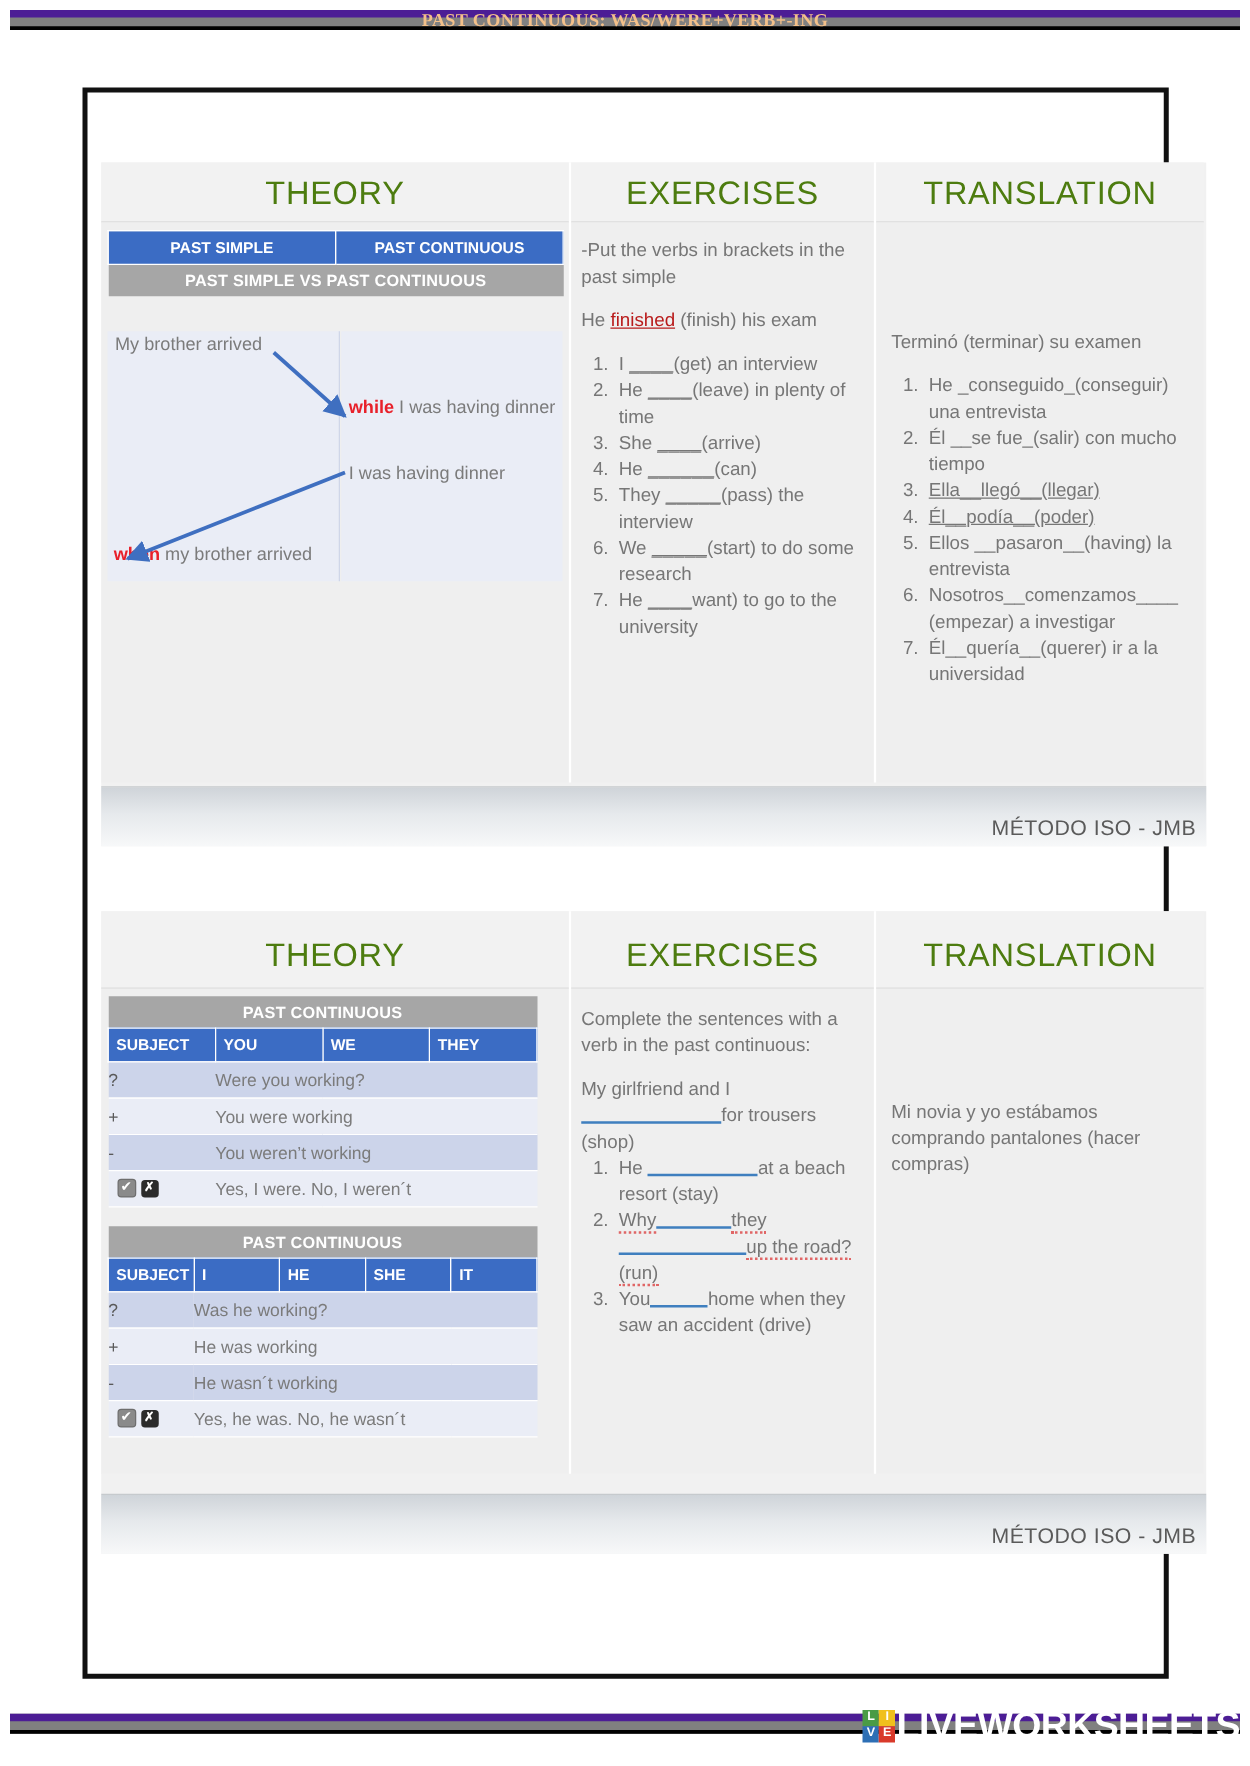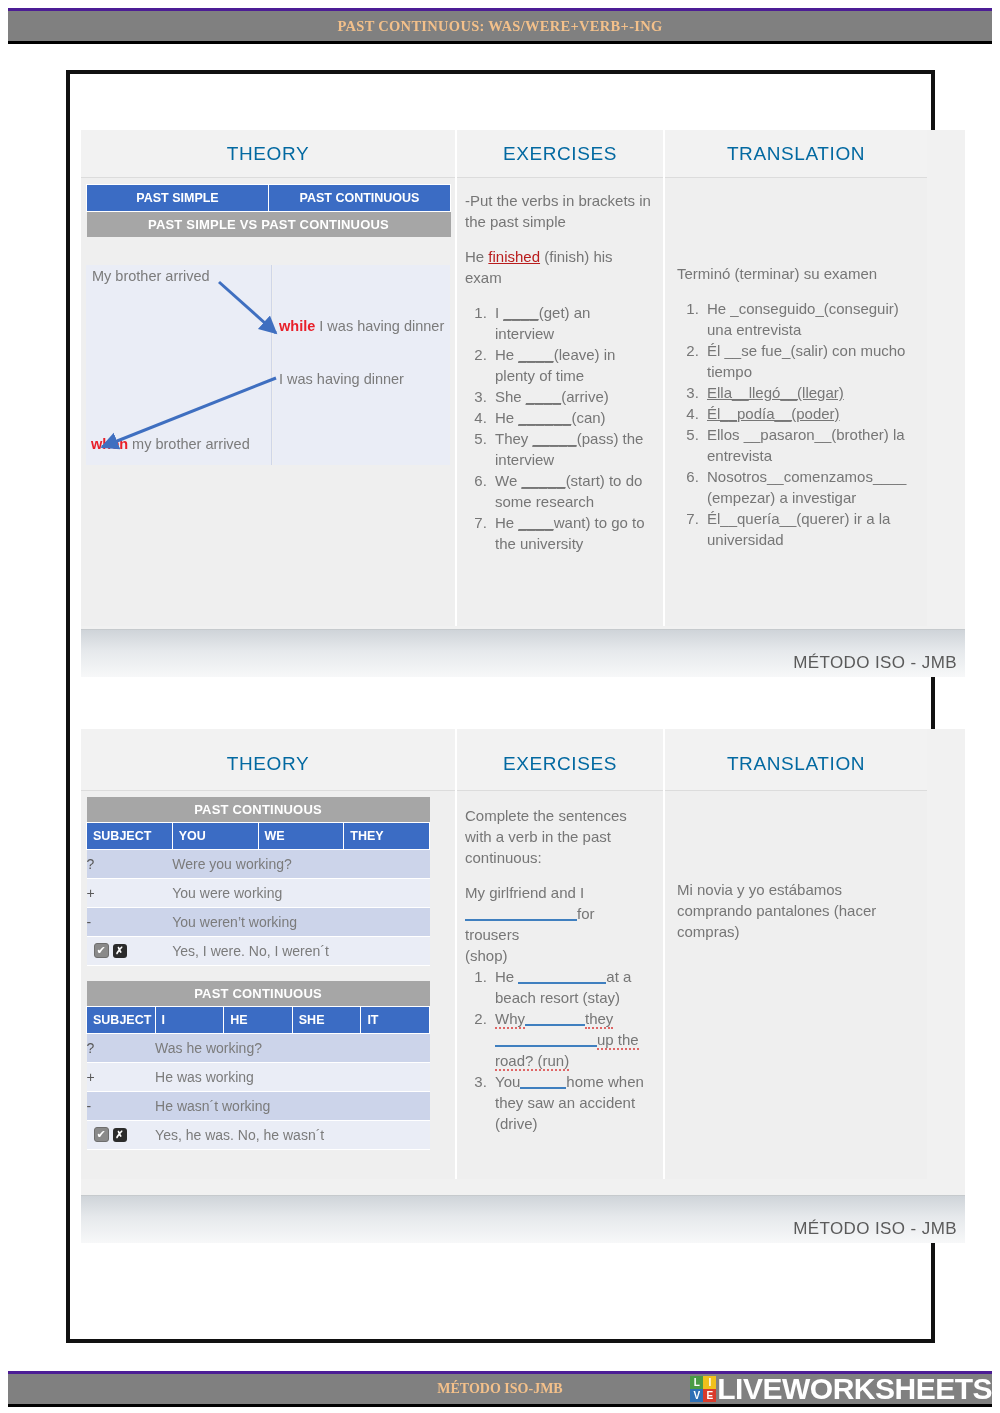--- a/index.html
+++ b/index.html
@@ -8,23 +8,23 @@
     background: #ffffff;
     font-family: "Liberation Sans", sans-serif;
     position: relative;
     overflow: hidden;
   }
 
   
   .banner {
     position: absolute;
     left: 8px; right: 8px;
-    height: 36px;
+    height: 16px;
     background: #808080;
-    border-top: 3px solid #4c1d95;
+    border-top: 6px solid #4c1d95;
     border-bottom: 3px solid #000;
     display: flex;
     align-items: center;
     justify-content: center;
   }
   .banner-title {
     font-family: "Liberation Serif", serif;
     font-weight: bold;
     font-size: 14.5px;
     letter-spacing: .3px;
@@ -94,26 +94,26 @@
   #slide-1 { top: 56px; height: 547px; }
   #slide-2 { top: 655px; height: 514px; }
 
   .slide-grid {
     position: absolute;
     left: 0; top: 0; right: 0;
     display: flex;
   }
   .col { position: relative; }
   .col-theory { width: 376px; border-right: 2px solid #fff; }
-  .col-ex     { width: 208px; border-right: 2px solid #fff; }
+  .col-ex     { width: 244px; border-right: 2px solid #fff; }
   .col-tr     { width: 262px; }
 
   .col-head {
-    font-size: 19px;
-    color: #0369a1;
+    font-size: 26px;
+    color: #4d7c0f;
     text-align: center;
     font-family: "Liberation Sans", sans-serif;
     letter-spacing: .6px;
     background: #f2f2f2;
     border-bottom: 1px solid #dcdcdc;
   }
   #slide-1 .col-head { height: 48px; line-height: 48px; }
   #slide-2 .col-head { height: 62px; line-height: 70px; }
 
   .col-body { background: #efefef; position: relative; }
@@ -320,21 +320,21 @@
         <div class="col-head">TRANSLATION</div>
         <div class="col-body">
           <div class="txt tr-pad" style="padding-top:85px;">
             <div>Terminó (terminar) su examen</div>
             <div class="gap"></div>
             <ol class="num">
               <li>He _conseguido_(conseguir) una entrevista</li>
               <li>Él __se fue_(salir) con mucho tiempo</li>
               <li class="tr-u">Ella__llegó__(llegar)</li>
               <li class="tr-u">Él__podía__(poder)</li>
-              <li>Ellos __pasaron__(brother) la entrevista</li>
+              <li>Ellos __pasaron__(having) la entrevista</li>
               <li>Nosotros__comenzamos____ (empezar) a investigar</li>
               <li>Él__quería__(querer) ir a la universidad</li>
             </ol>
           </div>
         </div>
       </div>
 
     </div>
     <div class="slide-footer">
       <span>MÉTODO ISO - JMB</span>
@@ -454,21 +454,20 @@
     </div>
     <div class="slide-footer">
       <span>MÉTODO ISO - JMB</span>
     </div>
   </div>
 
 </div>
 
 <div class="banner" id="bottom-banner">
   <div class="footer-inner">
-    <div class="footer-method">MÉTODO ISO-JMB</div>
     <div class="lw-logo">
       <div class="lw-grid">
         <div class="lw-cell" style="background:#4a9b45">L</div>
         <div class="lw-cell" style="background:#f0c01c">I</div>
         <div class="lw-cell" style="background:#2d6fb5">V</div>
         <div class="lw-cell" style="background:#d93a2b">E</div>
       </div>
       <div class="lw-word">LIVEWORKSHEETS</div>
     </div>
   </div>

